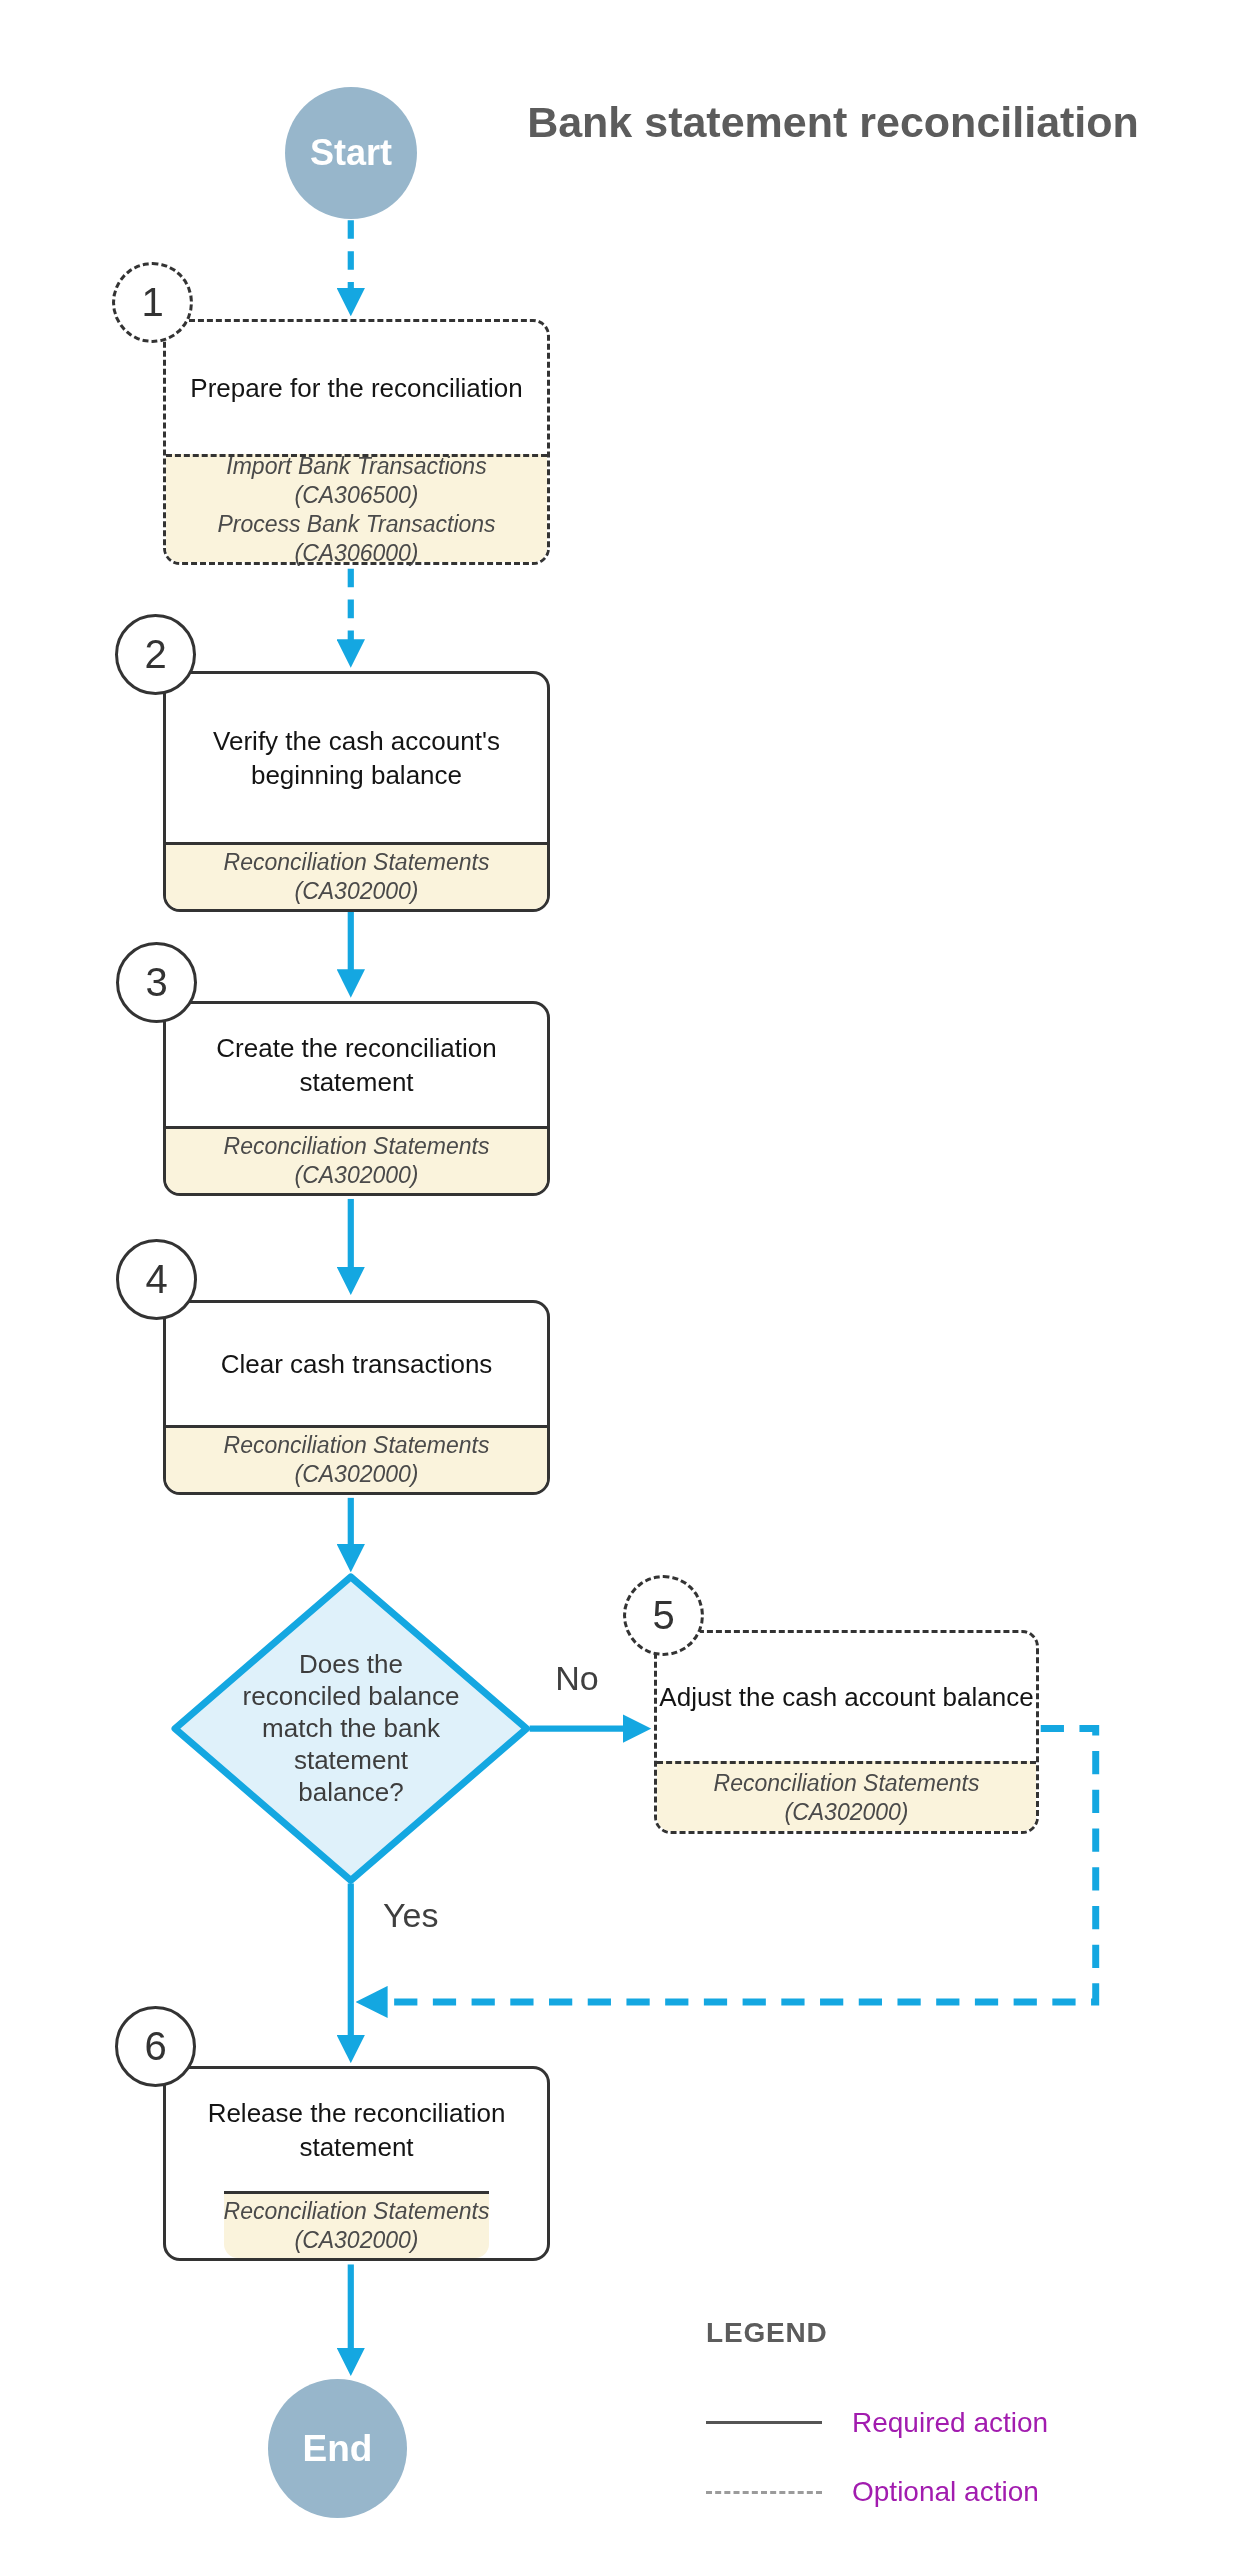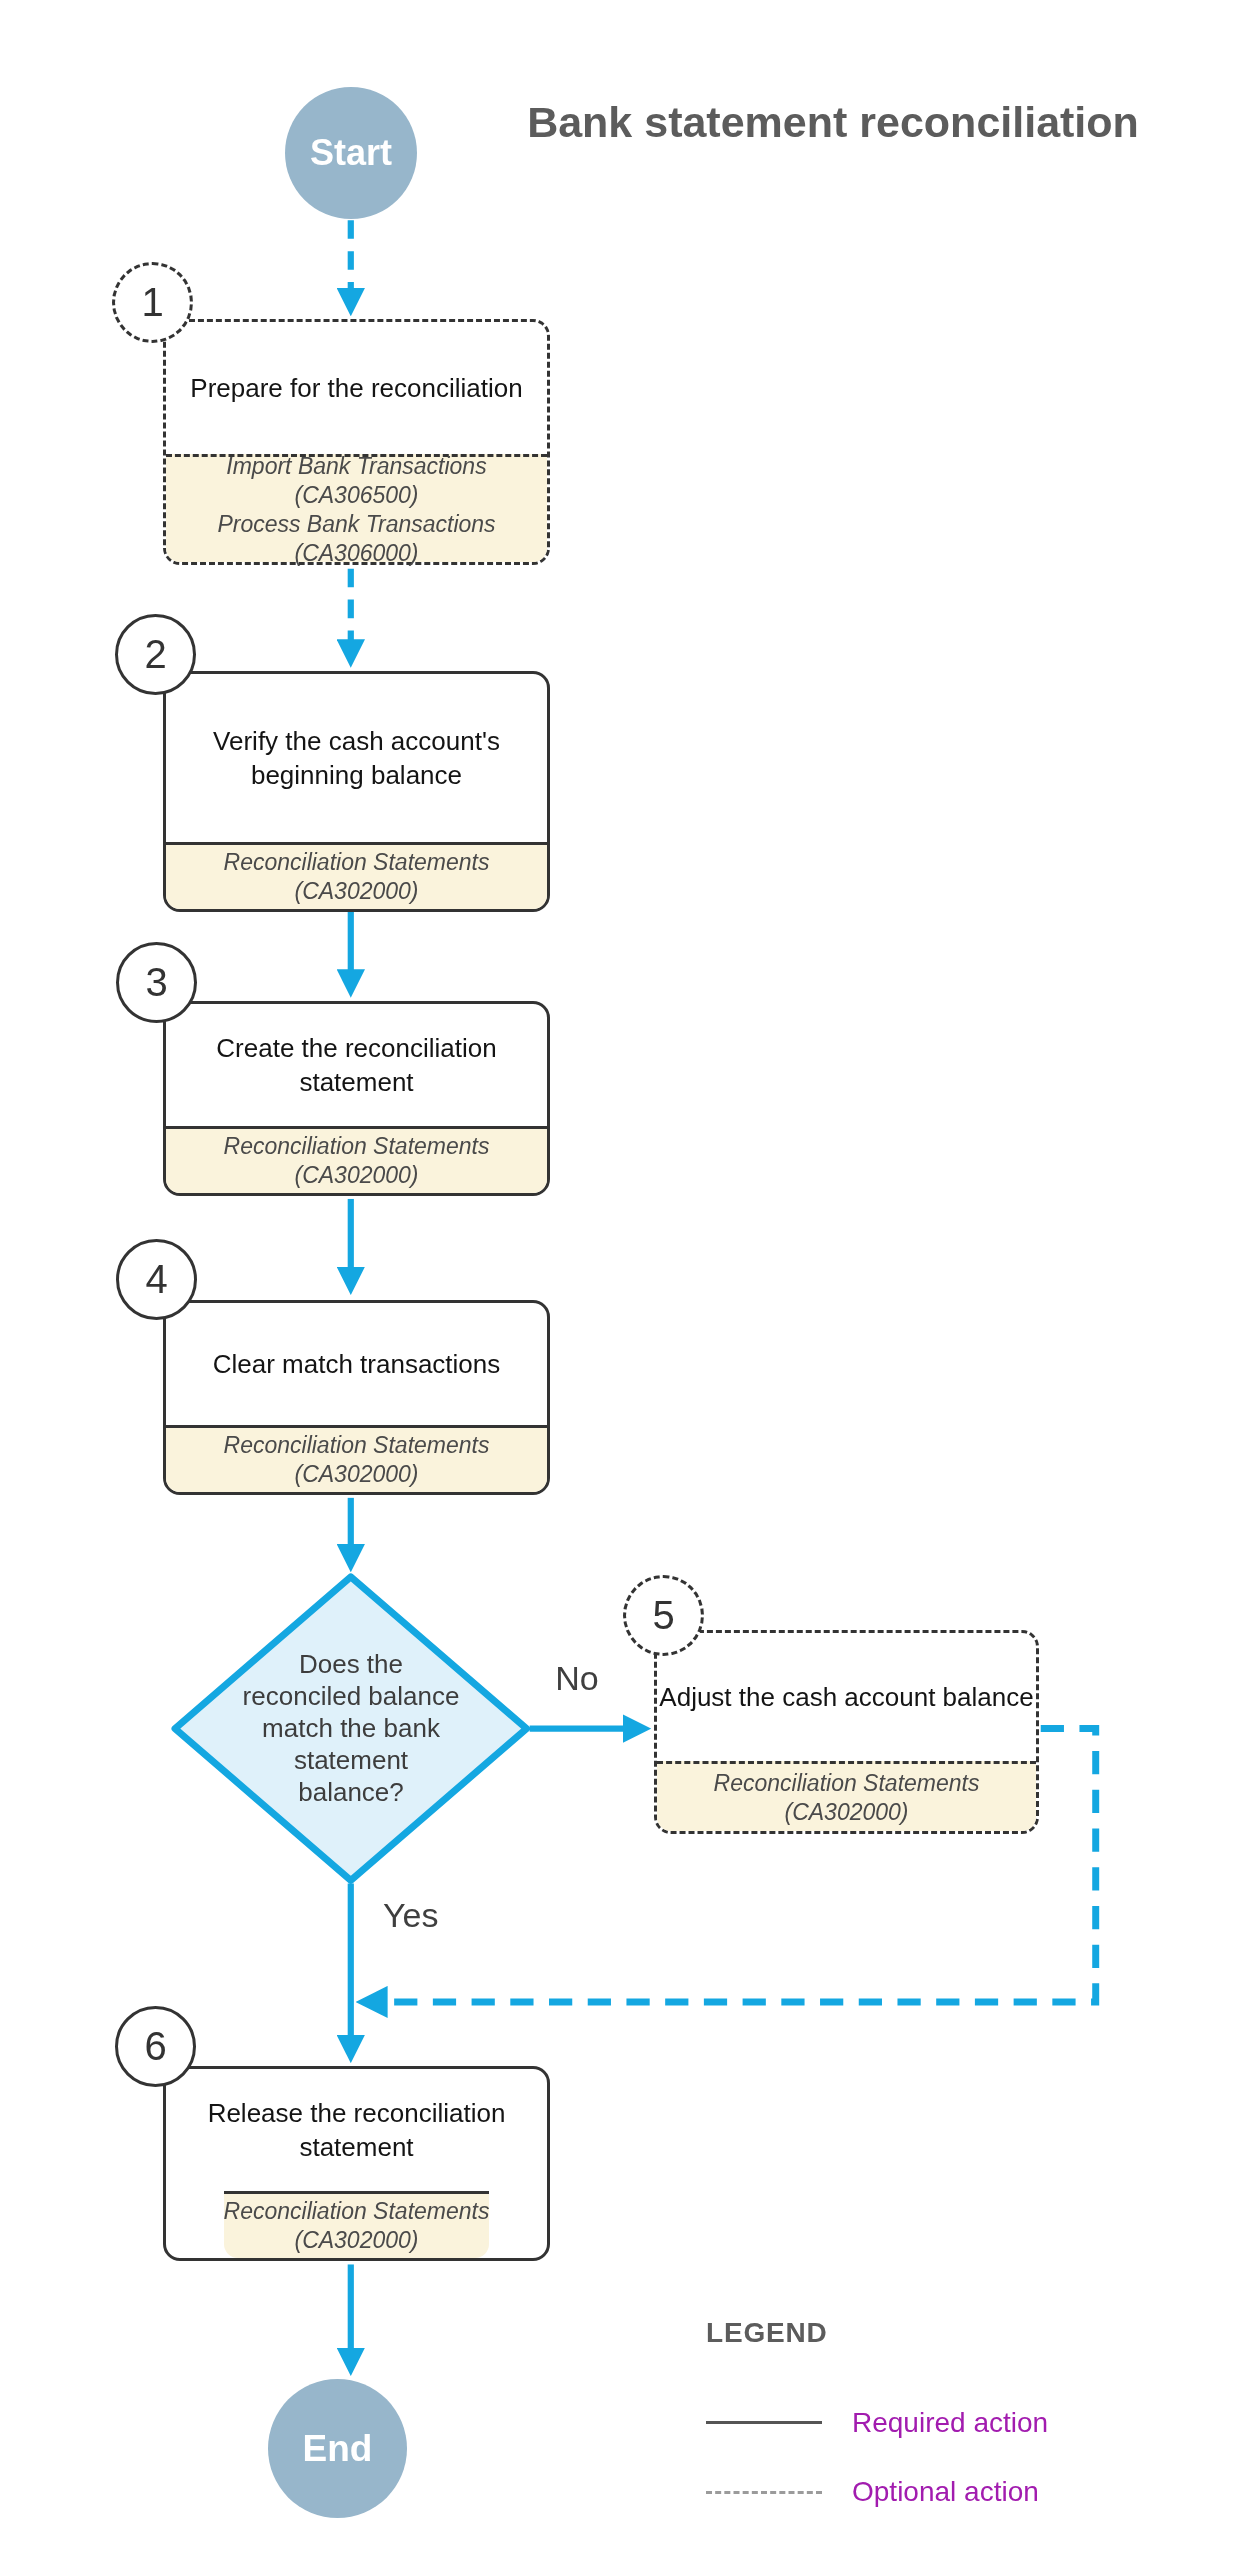--- a/index.html
+++ b/index.html
@@ -140,21 +140,21 @@
     <div class="stepbox-sub">
       <span>Reconciliation Statements</span>
       <span>(CA302000)</span>
     </div>
   </div>
 
   <div class="badge" style="left:116px;top:1239px;">
     <span>4</span>
   </div>
   <div class="stepbox" style="left:163px;top:1300px;height:195px;">
-    <div class="stepbox-main">Clear match transactions</div>
+    <div class="stepbox-main">Clear cash transactions</div>
     <div class="stepbox-sub">
       <span>Reconciliation Statements</span>
       <span>(CA302000)</span>
     </div>
   </div>
 
   <div class="decision-text">
     <span>Does the</span>
     <span>reconciled balance</span>
     <span>match the bank</span>

